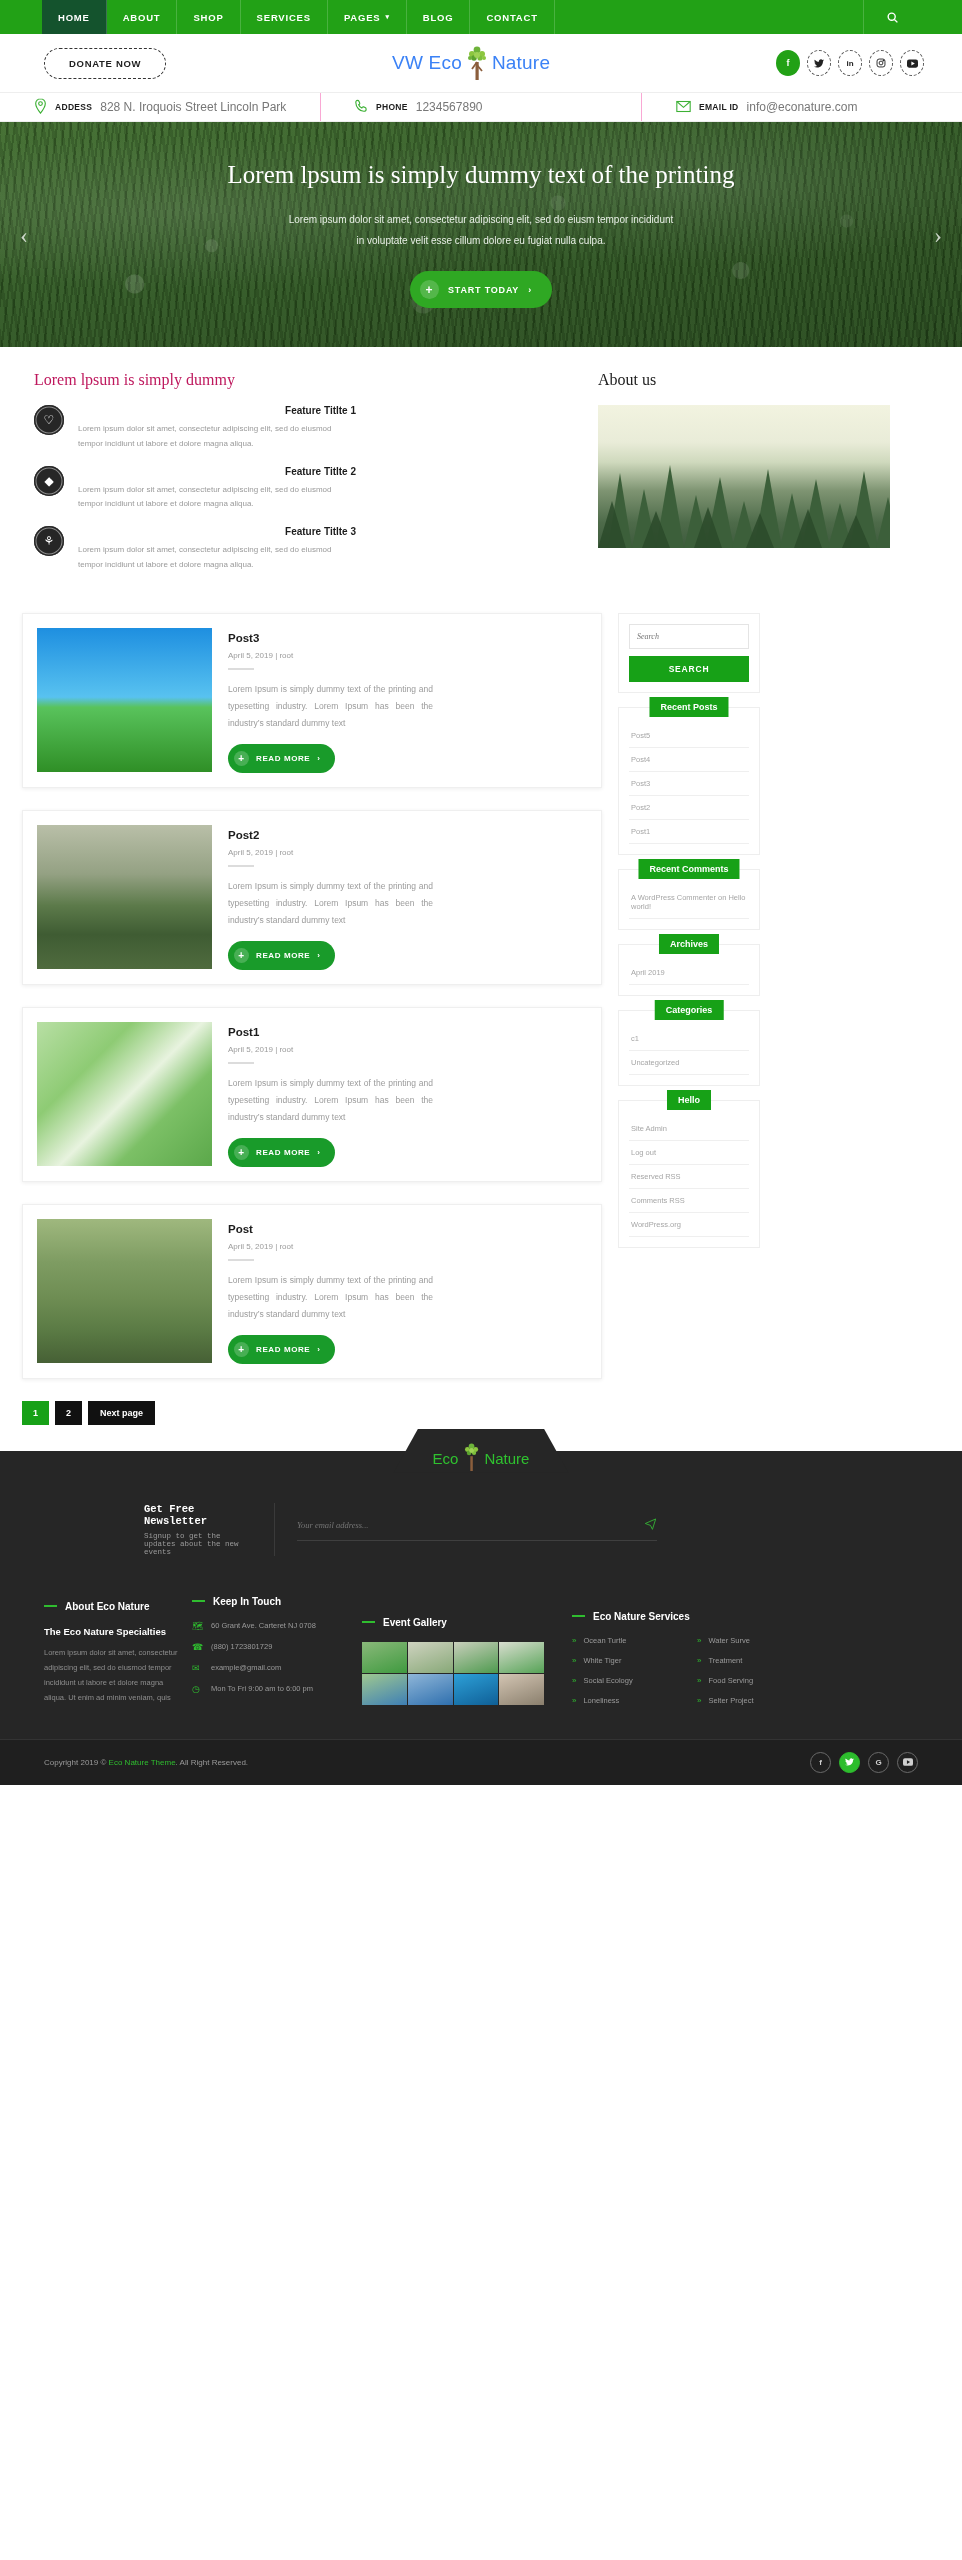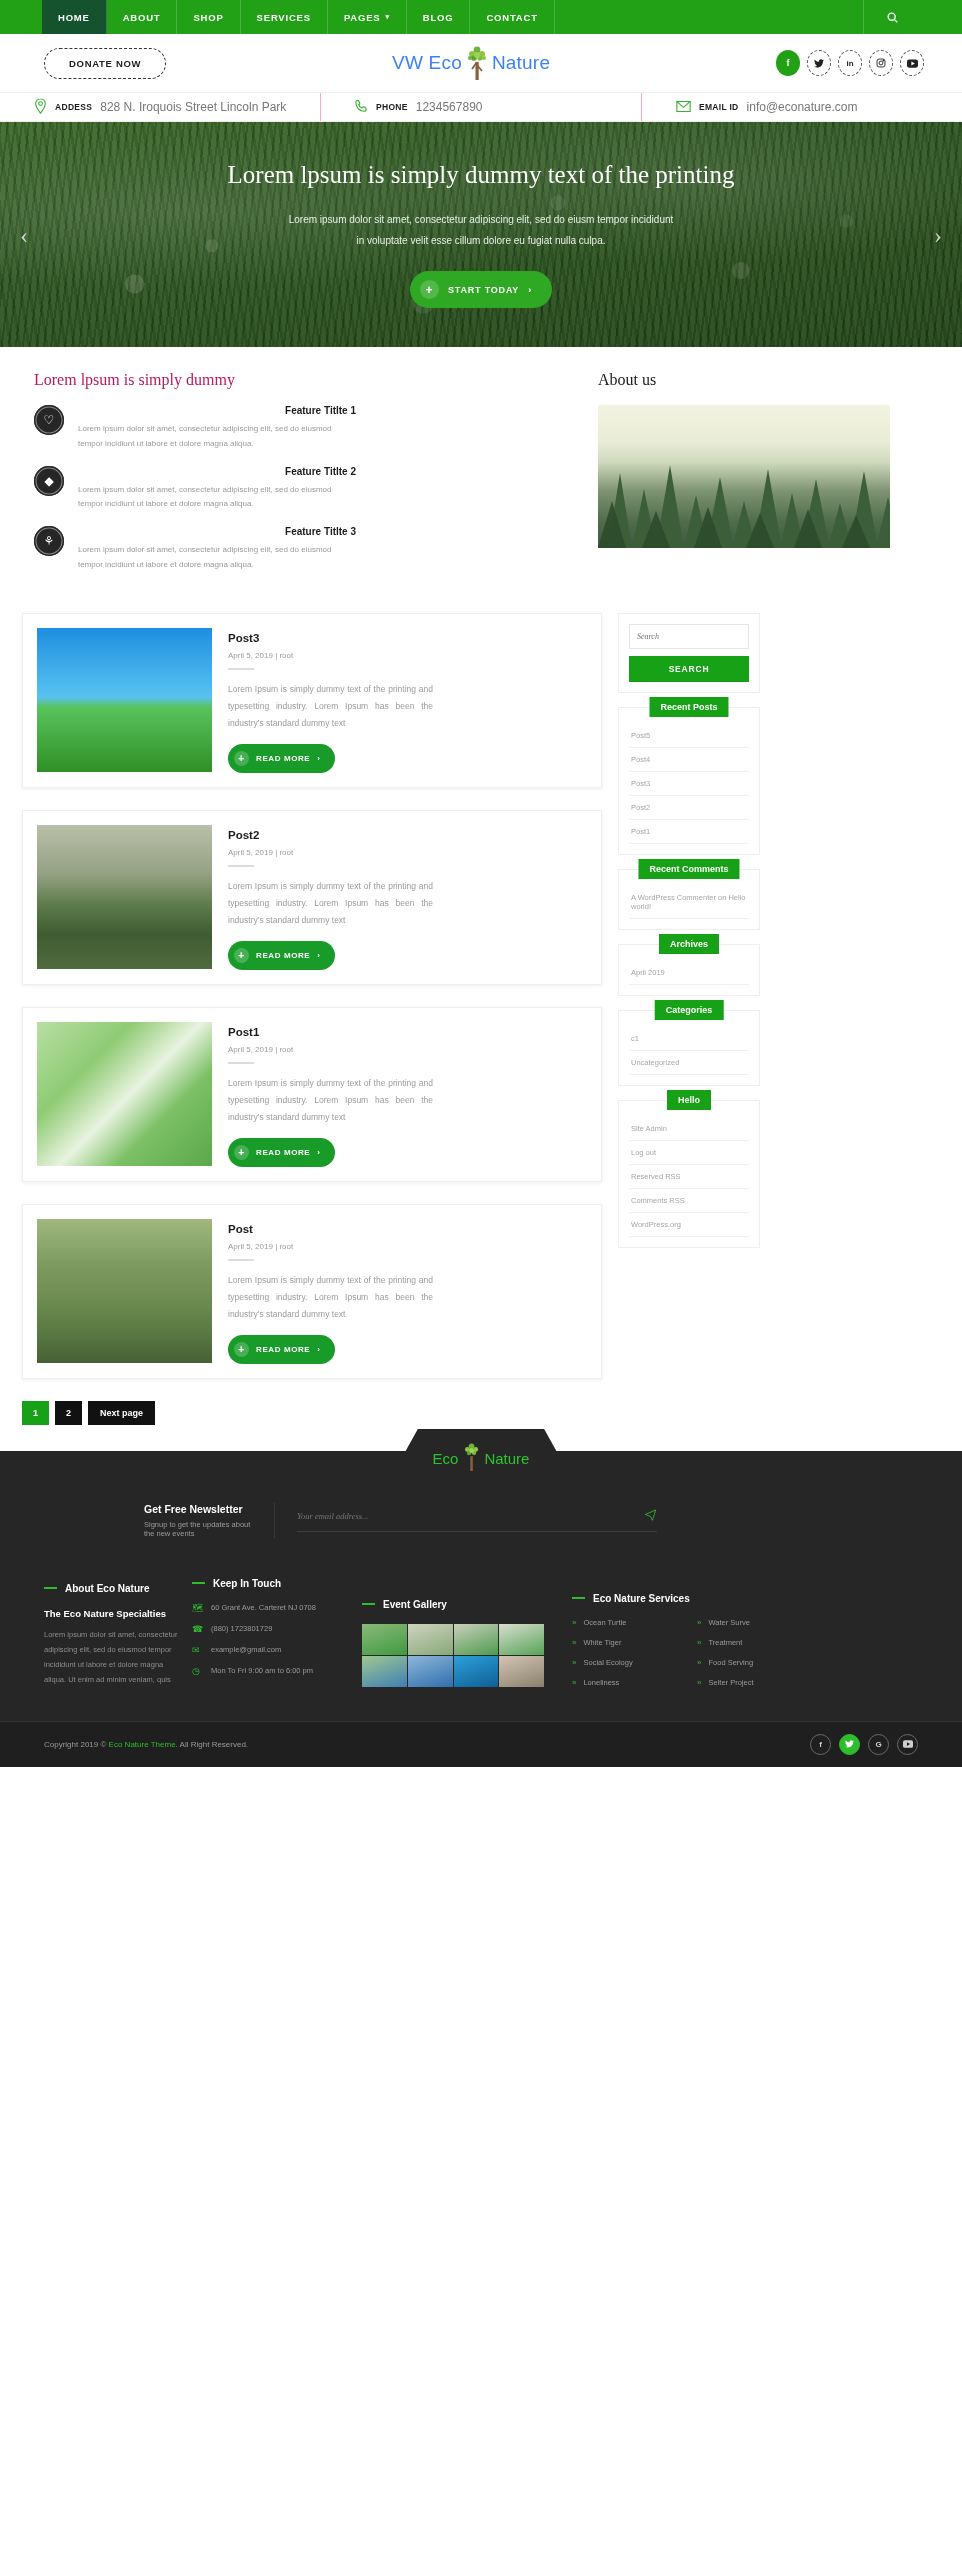--- a/index.html
+++ b/index.html
@@ -269,21 +269,21 @@
     display: flex; align-items: flex-end; justify-content: center;
   }
   .footer-logo {
     position: absolute; top: -8px; left: 50%; transform: translateX(-50%);
     font-size: 15px; color: #2fc22f; z-index: 4;
     display: flex; align-items: center; gap: 2px;
   }
   .newsletter {
     display: flex; align-items: center; padding: 52px 22px 24px 22px;
   }
-  .nl-left { width: 230px; padding-left: 122px; }
+  .nl-left { width: 230px; padding-left: 122px; font-family: Liberation Mono, monospace; }
   .nl-h { color: #fff; font-size: 10.5px; font-weight: bold; margin-bottom: 5px; }
   .nl-p { color: #9a9a9a; font-size: 7.5px; }
   .nl-divider { width: 1px; align-self: stretch; background: #3a3a3a; margin: 0 22px; }
   .nl-field { flex: 1; display: flex; align-items: center; border-bottom: 1px solid #3f3f3f; padding-bottom: 7px; max-width: 360px;}
   .nl-input {
     flex: 1; background: transparent; border: none; outline: none;
     color: #8c8c8c; font-size: 8.5px;
     font-family: "Liberation Serif", serif; font-style: italic;
   }
   .nl-send { color: #35b235; font-size: 12px; cursor: pointer; }

